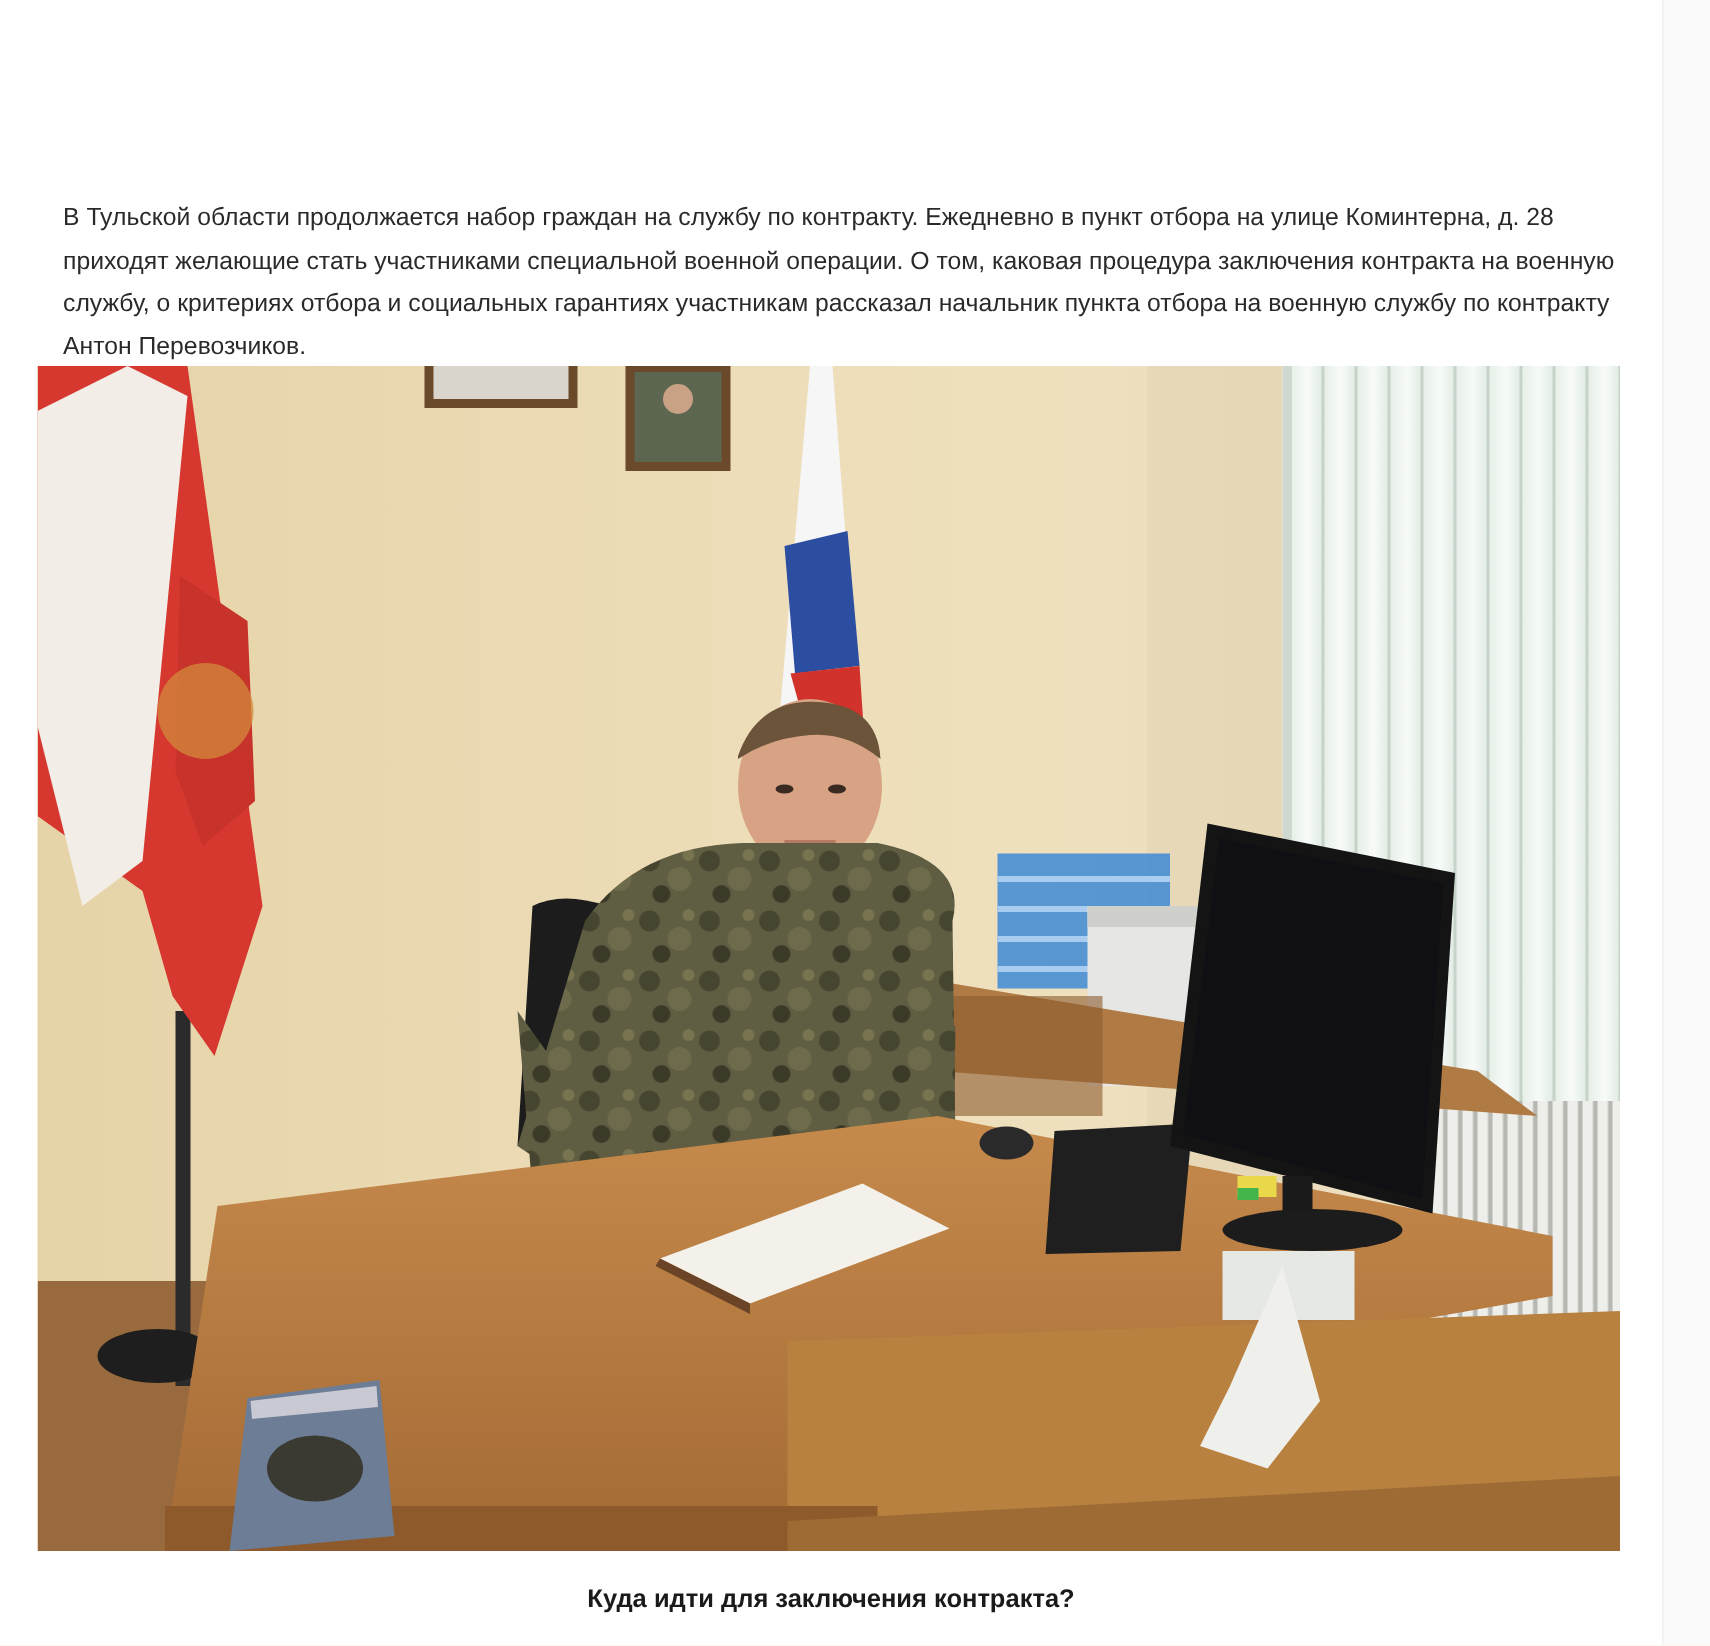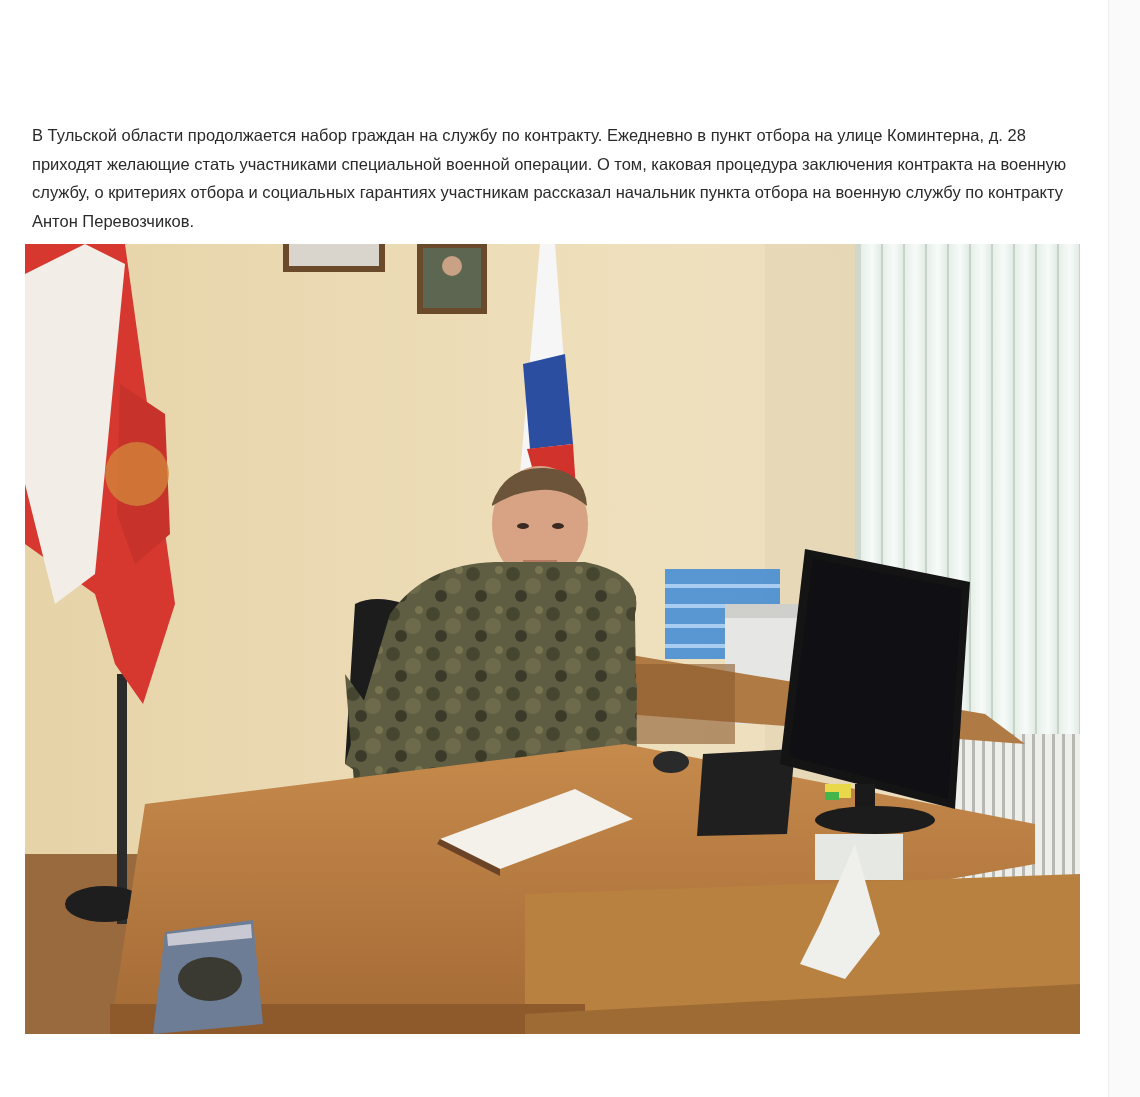--- a/index.html
+++ b/index.html
@@ -1,20 +1,20 @@
 <!DOCTYPE html>
 <html><head>
 <meta charset="utf-8">
 <style>
   html, body { margin: 0; padding: 0; background: #ffffff; }
   body { width: 1140px; height: 1097px; overflow: hidden; position: relative; font-family: "Liberation Sans", "DejaVu Sans", sans-serif; color: #1d1d1d; }
   .page { position: absolute; left: 0; top: 0; width: 1108px; height: 1097px; background: #fff; }
   .right-strip { position: absolute; left: 1108px; top: 0; width: 32px; height: 1097px; background: #fafafa; border-left: 1px solid #f0f0f0; }
   .title { position: absolute; left: 25px; top: 22px; width: 1060px; margin: 0; font-size: 22px; line-height: 32px; font-weight: bold; color: #1a1a1a; letter-spacing: 0.1px; }
-  .lead { position: absolute; left: 25px; top: 114px; width: 1060px; margin: 7px; font-size: 16.5px; line-height: 28.5px; color: #2a2a2a; }
+  .lead { position: absolute; left: 25px; top: 114px; width: 1060px; margin: 17px; font-size: 16.5px; line-height: 28.5px; color: #2a2a2a; }
   .photo { position: absolute; left: 25px; top: 244px; width: 1055px; height: 790px; overflow: hidden; background: #e8d9b6; }
   .photo svg { display: block; width: 100%; height: 100%; }
   .subhead { position: absolute; left: 0; top: 1054px; width: 1108px; text-align: center; margin: 0; font-size: 17px; line-height: 24px; font-weight: bold; color: #1a1a1a; }
 </style>
 </head>
 <body>
 
 <div class="page">
   <p class="lead">В Тульской области продолжается набор граждан на службу по контракту. Ежедневно в пункт отбора на улице Коминтерна, д. 28 приходят желающие стать участниками специальной военной операции. О том, каковая процедура заключения контракта на военную службу, о критериях отбора и социальных гарантиях участникам рассказал начальник пункта отбора на военную службу по контракту Антон Перевозчиков.</p>
 
@@ -150,14 +150,15 @@
       <path d="M795 680 L830 600 L855 690 L820 735 L775 720 Z" fill="#efefec"></path>
 
       <g>
         <path d="M140 688 L228 676 L238 780 L128 790 Z" fill="#6c7d95"></path>
         <path d="M142 690 L226 680 L227 694 L143 702 Z" fill="#c9c9d4"></path>
         <ellipse cx="185" cy="735" rx="32" ry="22" fill="#3a3a32"></ellipse>
       </g>
     </svg>
   </div>
 
+  <h2 class="subhead">Куда идти для заключения контракта?</h2>
 </div>
 <div class="right-strip"></div>
 
 </body></html>

